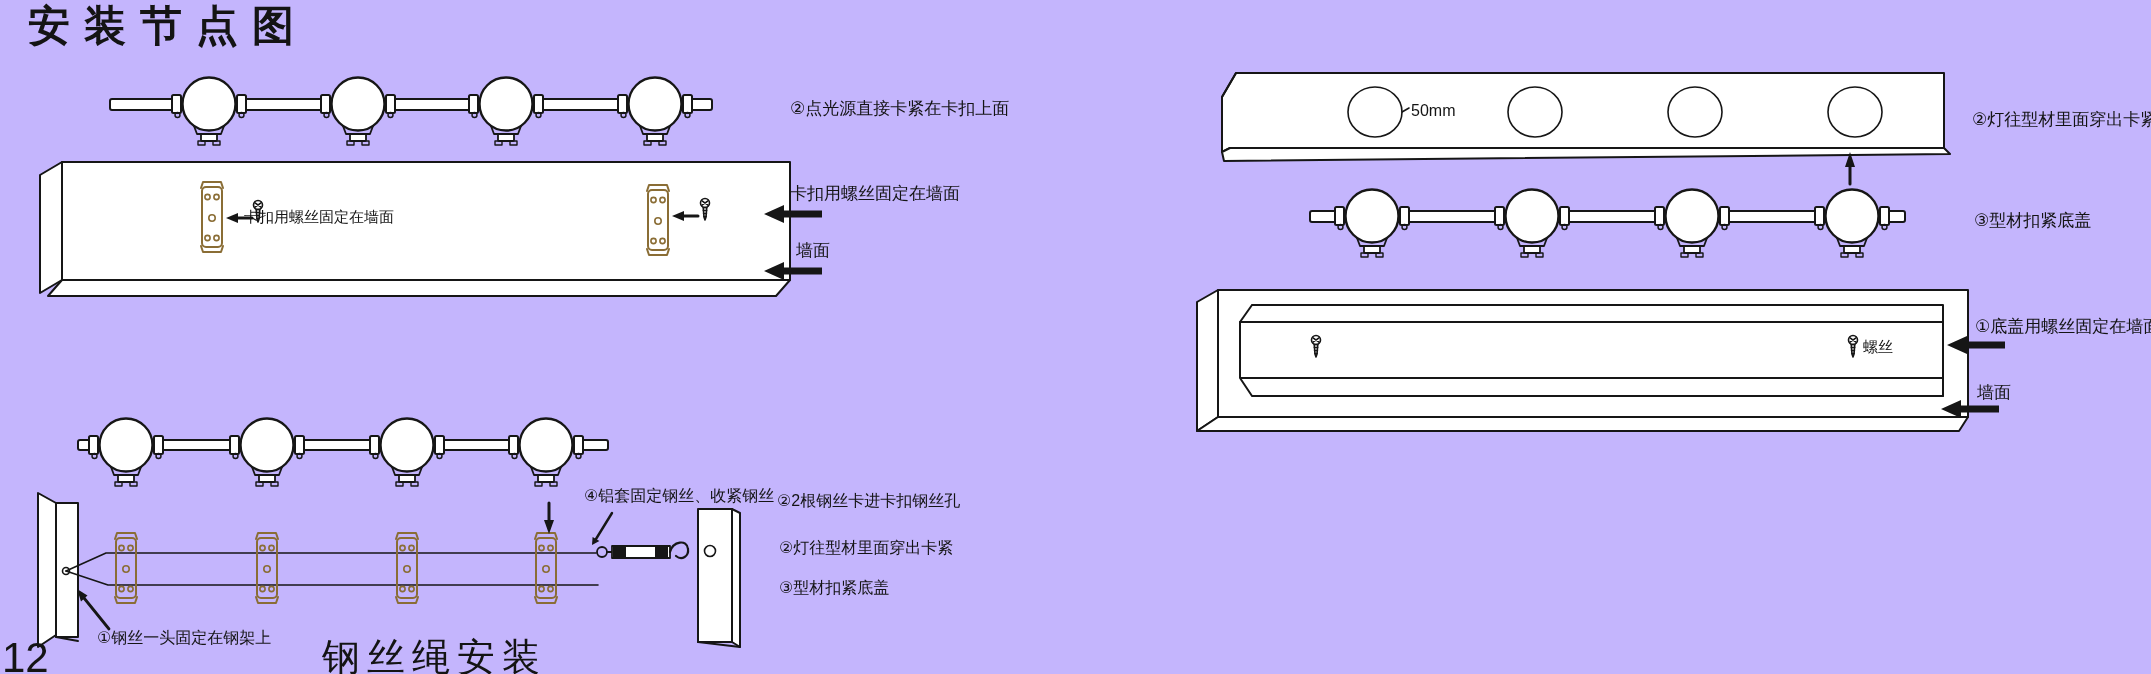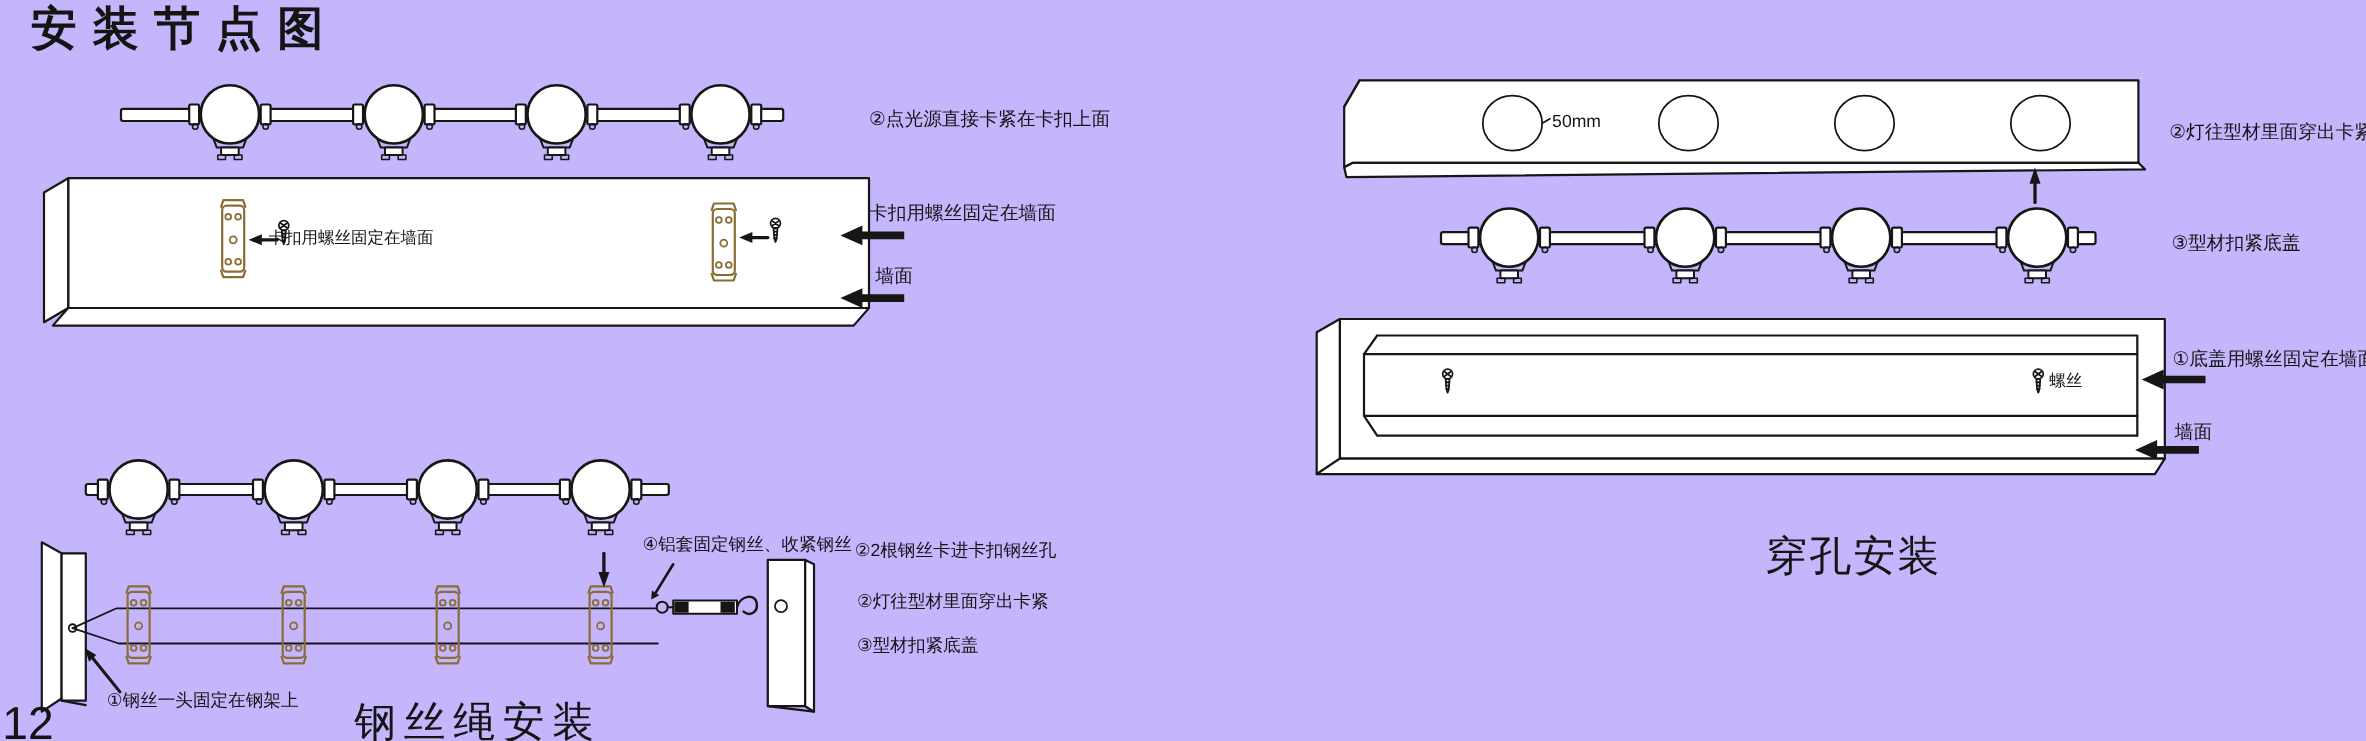--- a/index.html
+++ b/index.html
@@ -186,15 +186,14 @@
   <div class="label callout-sm" style="left:97px;top:629px;">①钢丝一头固定在钢架上</div>
   <div class="label section-title" style="left:322px;top:636px;font-size:38px;letter-spacing:7px;">钢丝绳安装</div>
   <div class="label page-num" style="left:2px;top:634px;">12</div>
 
   <div class="label dim" style="left:1411px;top:102px;">50mm</div>
   <div class="label callout" style="left:1972px;top:110px;">②灯往型材里面穿出卡紧</div>
   <div class="label callout" style="left:1974px;top:211px;">③型材扣紧底盖</div>
   <div class="label callout" style="left:1975px;top:317px;">①底盖用螺丝固定在墙面</div>
   <div class="label callout" style="left:1977px;top:383px;">墙面</div>
   <div class="label inner-label" style="left:1863px;top:338px;">螺丝</div>
-  <div class="label section-title" style="left:1605px;top:485px;font-size:38px;letter-spacing:2px;">穿孔安装</div>
 
 </div>
 
 </body></html>

